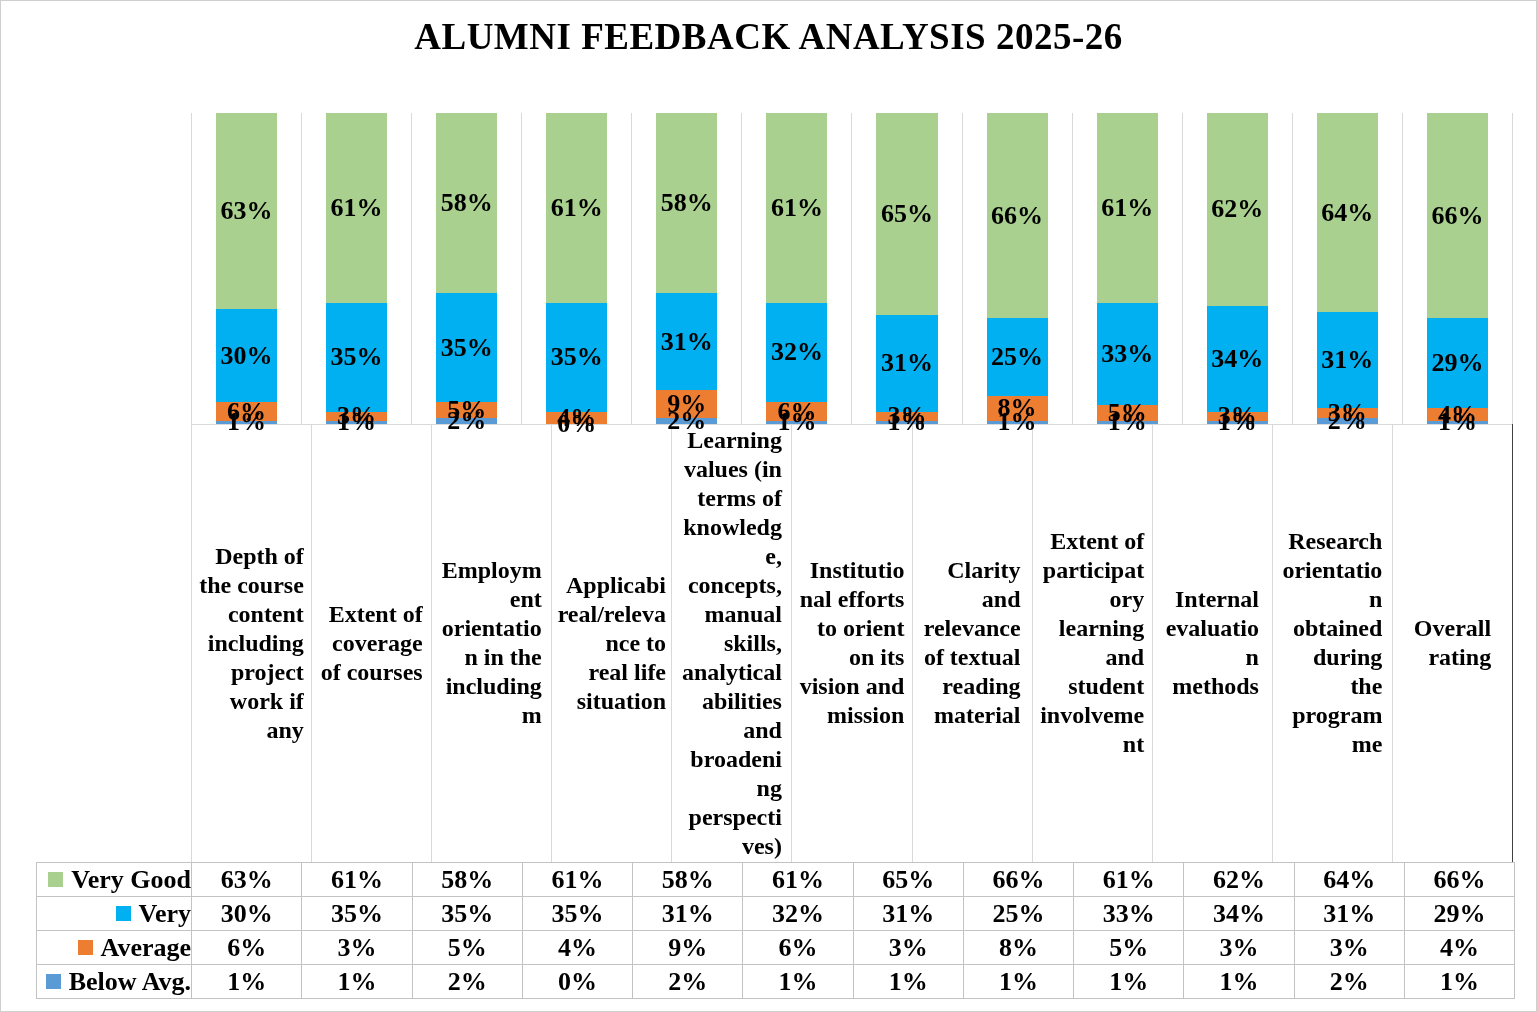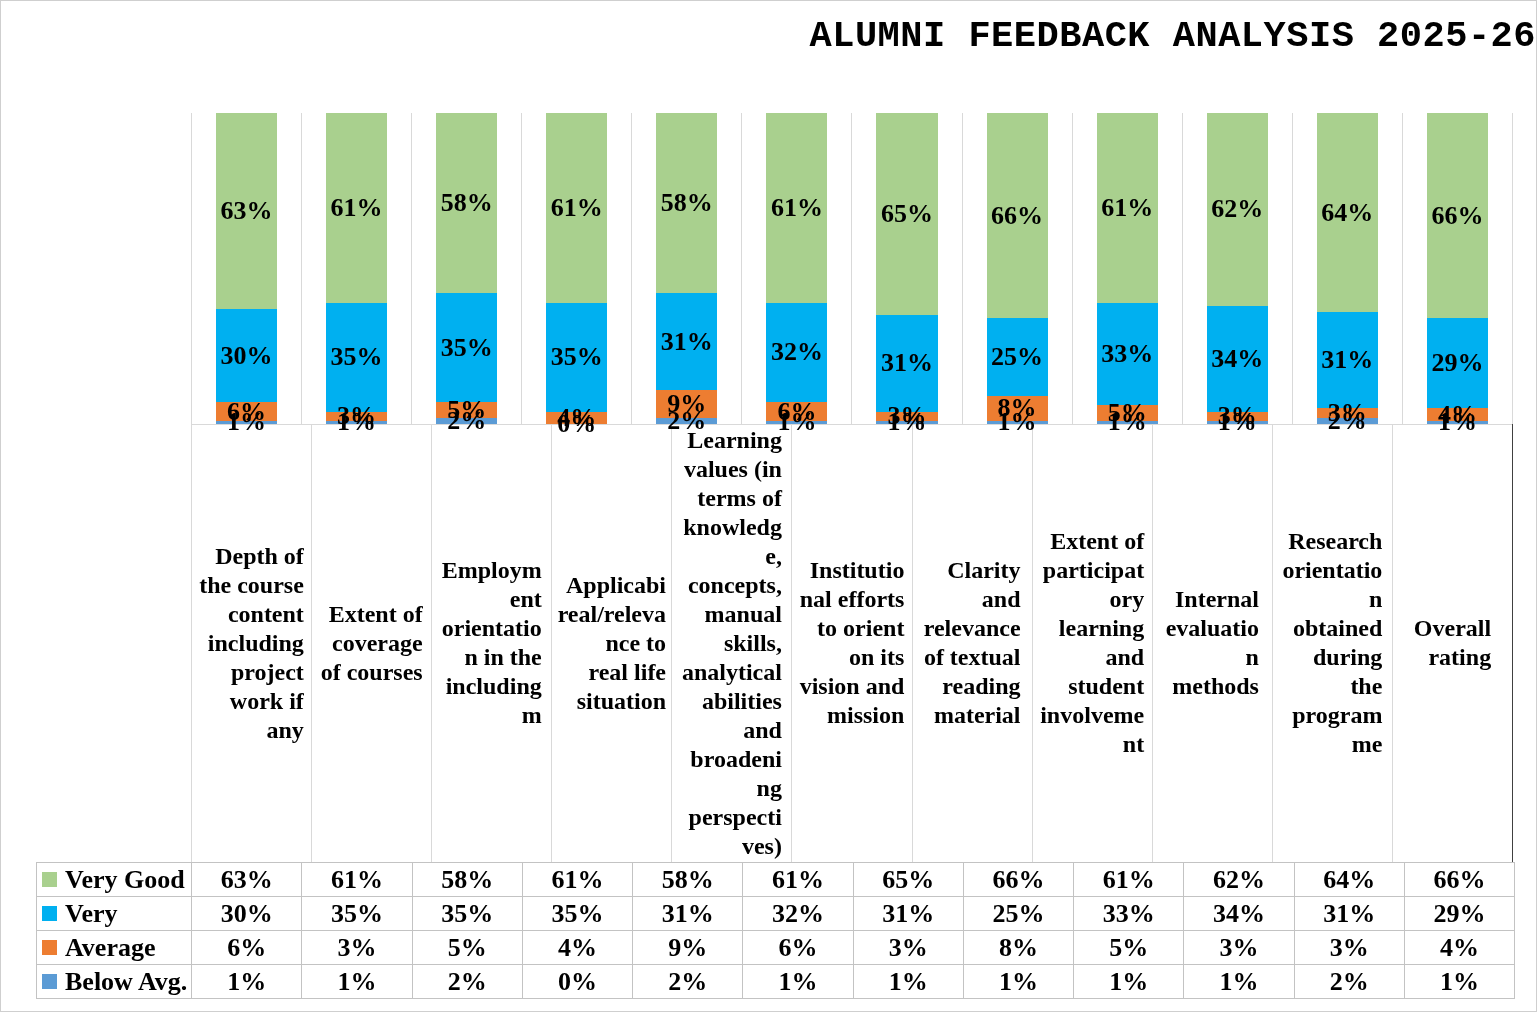--- a/index.html
+++ b/index.html
@@ -2,22 +2,22 @@
 <html><head>
 <meta charset="utf-8">
 <style>
   html,body{margin:0;padding:0;background:#fff;}
   .canvas{
     position:relative;width:1537px;height:1012px;box-sizing:border-box;
     background:#fff;border:1px solid #cfcfcf;overflow:hidden;
     font-family:"Liberation Serif",serif;color:#000;
   }
   .title{
-    position:absolute;top:14px;left:0;width:100%;text-align:right;
-    font-size:37px;font-weight:700;letter-spacing:.5px;font-family:Liberation Mono, monospace;
+    position:absolute;top:14px;left:0;width:100%;text-align:center;
+    font-size:37px;font-weight:700;letter-spacing:.5px;
   }
   
   .plot{
     position:absolute;left:190px;top:112px;width:1322px;height:311px;
     display:flex;border-bottom:1px solid #d9d9d9;
   }
   .pcol{flex:1 1 0;position:relative;border-left:1px solid #d9d9d9;}
   .pcol:last-child{border-right:1px solid #d9d9d9;}
   .bar{position:absolute;left:22%;width:56%;top:0;bottom:0;}
   .seg{position:absolute;left:0;width:100%;}
@@ -38,21 +38,21 @@
   .dtable{
     position:absolute;left:35px;top:861px;width:1478px;
     display:grid;grid-template-columns:155px repeat(12,1fr);grid-auto-rows:34px;
     border-top:1px solid #c3c3c3;border-left:1px solid #c3c3c3;
   }
   .tcell{
     border-right:1px solid #c3c3c3;border-bottom:1px solid #c3c3c3;
     display:flex;align-items:center;justify-content:center;
     font-size:26px;font-weight:700;line-height:1;overflow:hidden;
   }
-  .tcell.legend{justify-content:flex-start;padding-left:5px;gap:8px;}
+  .tcell.legend{justify-content:flex-end;padding-left:5px;gap:8px;}
   .swatch{display:inline-block;width:15px;height:15px;flex:0 0 auto;}
   .lname{white-space:nowrap;}
 </style>
 </head>
 <body>
 
 <div class="canvas">
   <div class="title">ALUMNI FEEDBACK ANALYSIS 2025-26</div>
   <div class="plot" id="plot">
       <div class="pcol">

